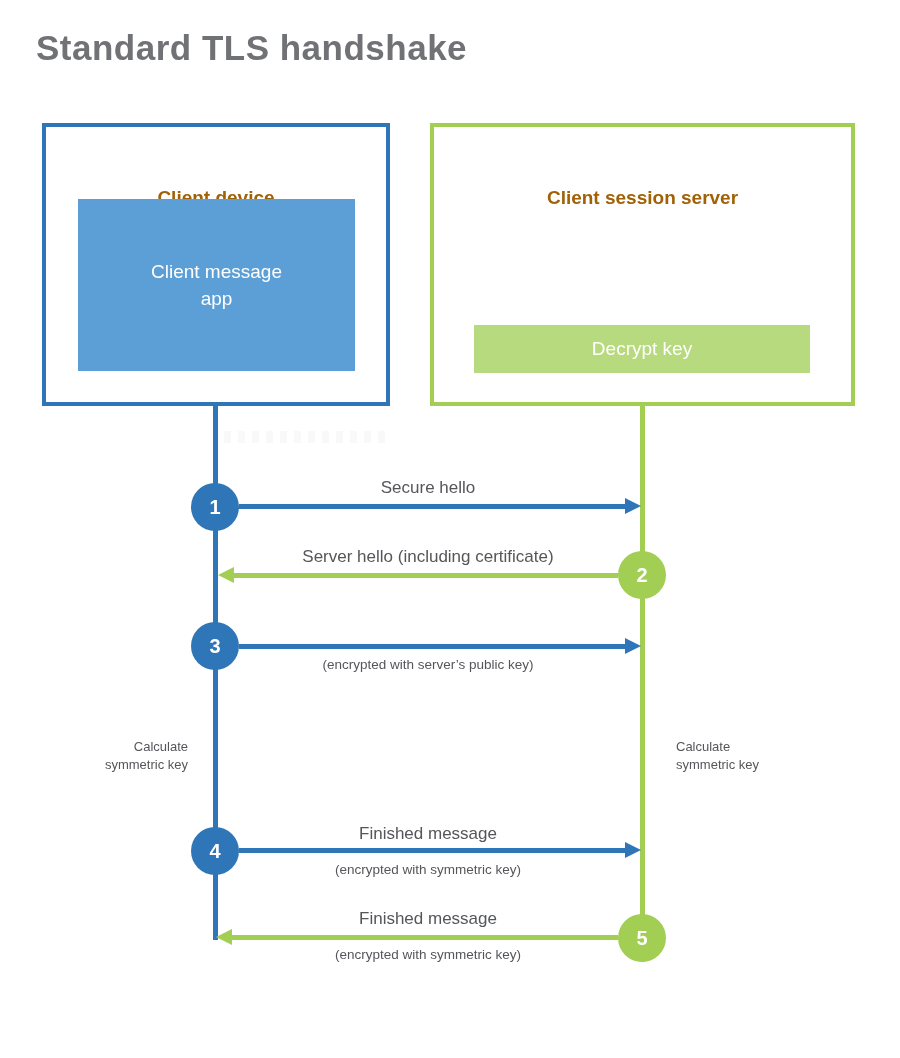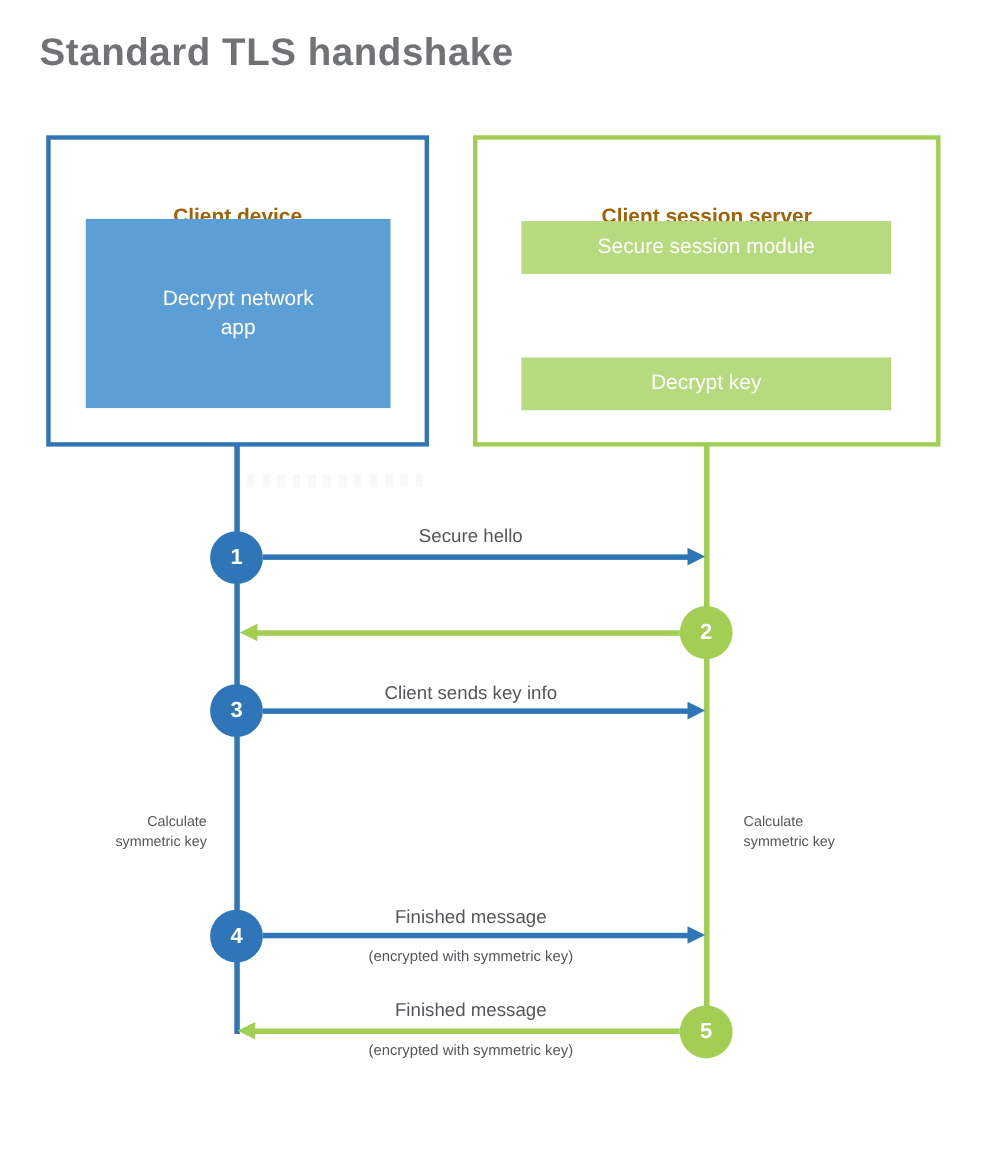--- a/index.html
+++ b/index.html
@@ -76,53 +76,51 @@
 <body>
 
 <div class="stage">
 
   <div class="abs page-title">Standard TLS handshake</div>
 
   <div class="abs actor-box client-box">
     <div class="actor-title">Client device</div>
   </div>
   <div class="abs app-box">
-    <span>Decrypt network app</span>
+    <span>Client message app</span>
   </div>
 
   <div class="abs actor-box server-box">
     <div class="actor-title">Client session server</div>
-  </div>
-  <div class="abs module-bar bar-1">
-    <span>Secure session module</span>
   </div>
   <div class="abs module-bar bar-3">
     <span>Decrypt key</span>
   </div>
 
   <div class="abs vline vline-blue"></div>
   <div class="abs vline vline-green"></div>
   <div class="abs artifact"></div>
 
   <div class="abs badge blue badge-1">
     <span>1</span>
   </div>
   <div class="abs arrow blue right arrow-1"></div>
   <div class="abs msg msg-1">Secure hello</div>
 
   <div class="abs badge green badge-2">
     <span>2</span>
   </div>
   <div class="abs arrow green left arrow-2"></div>
+  <div class="abs msg msg-2">Server hello (including certificate)</div>
 
   <div class="abs badge blue badge-3">
     <span>3</span>
   </div>
   <div class="abs arrow blue right arrow-3"></div>
-  <div class="abs msg msg-3">Client sends key info</div>
+  <div class="abs msg-sub msg-3s">(encrypted with server’s public key)</div>
 
   <div class="abs note note-calc-left">Calculate symmetric key</div>
   <div class="abs note note-calc-right">Calculate symmetric key</div>
 
   <div class="abs badge blue badge-4">
     <span>4</span>
   </div>
   <div class="abs arrow blue right arrow-4"></div>
   <div class="abs msg msg-4">Finished message</div>
   <div class="abs msg-sub msg-4s">(encrypted with symmetric key)</div>

